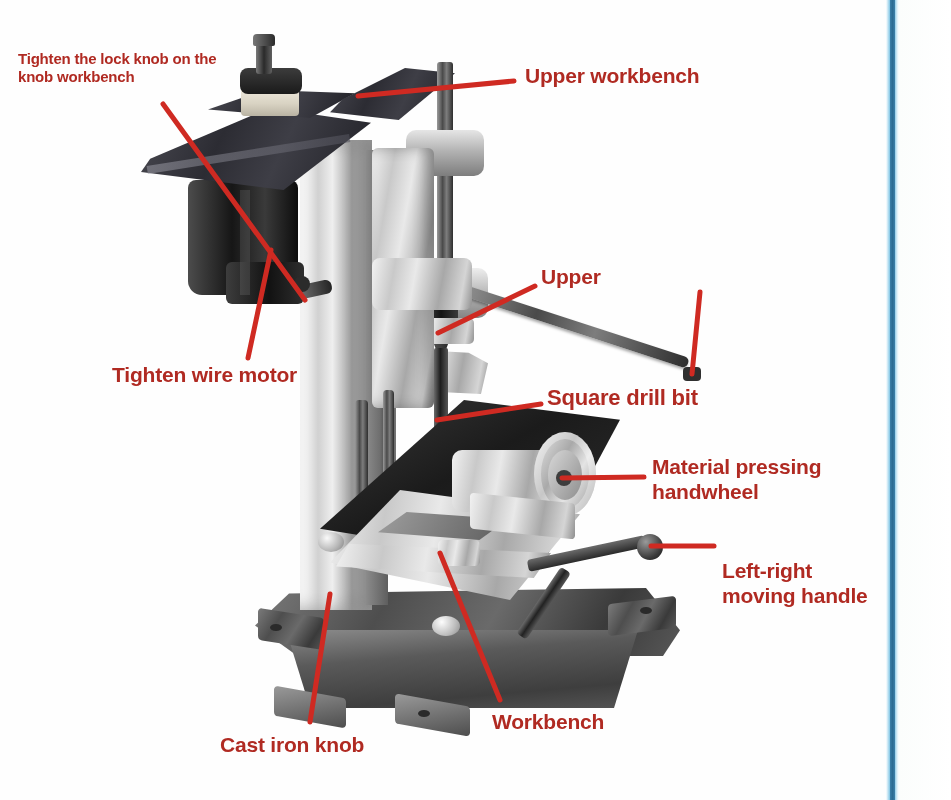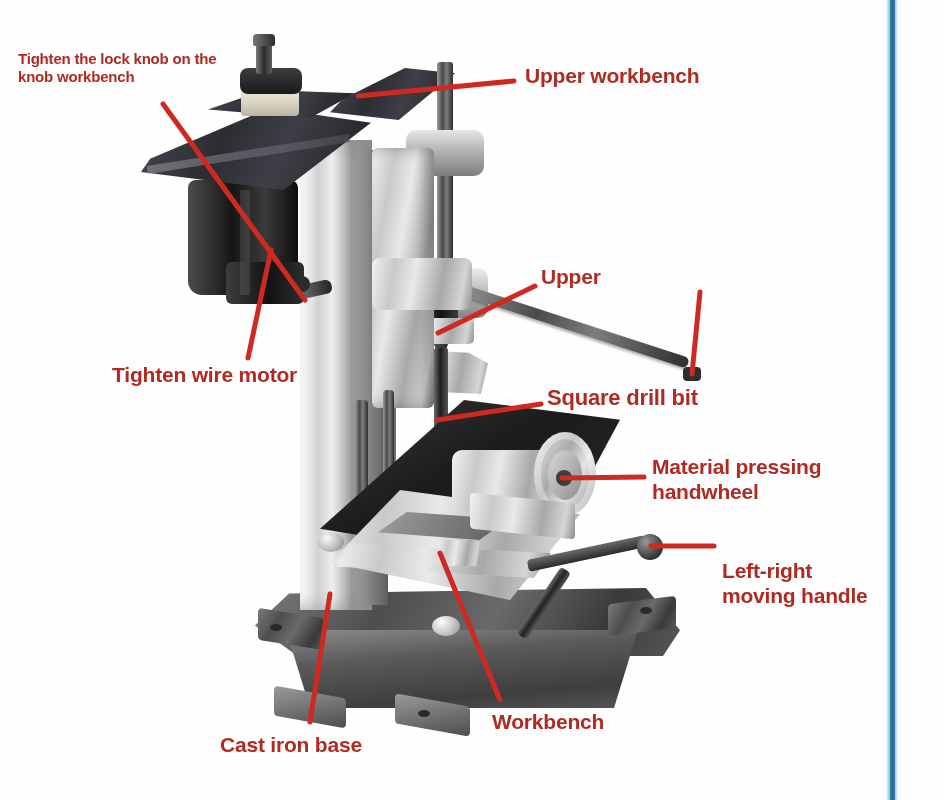--- a/index.html
+++ b/index.html
@@ -209,20 +209,20 @@
   <div class="label md" style="left:547px;top:385px;">Square drill bit</div>
 
   <div class="label lg" style="left:652px;top:455px;width:200px;">Material pressing
 handwheel</div>
 
   <div class="label lg" style="left:722px;top:522px;width:180px;margin-top:37px;">Left-right
 moving handle</div>
 
   <div class="label lg" style="left:492px;top:710px;">Workbench</div>
 
-  <div class="label lg" style="left:220px;top:733px;">Cast iron base</div>
+  <div class="label lg" style="left:220px;top:733px;">Cast iron knob</div>
 
   <div class="edge-rule glow"></div>
   <div class="edge-rule core"></div>
   <div class="edge-rule glow2"></div>
   <div class="edge-rule farpane"></div>
 
 </div>
 
 </body></html>

